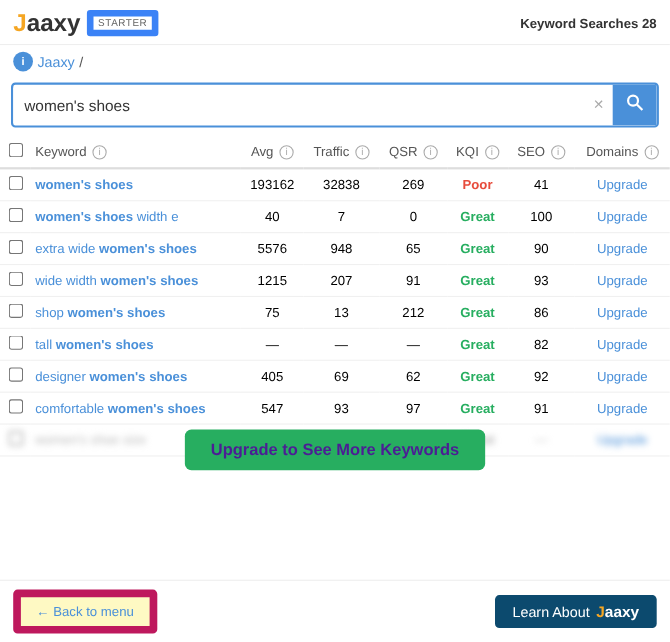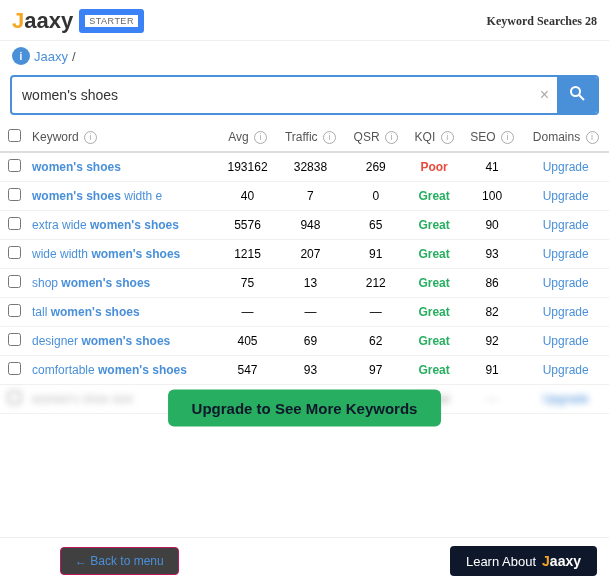--- a/index.html
+++ b/index.html
@@ -4,21 +4,21 @@
   <style>
     * { box-sizing: border-box; margin: 0; padding: 0; }
     body { font-family: Arial, sans-serif; font-size: 13px; background: #fff; width: 609px; height: 584px; overflow: hidden; position: relative; }
 
     
     .header { display: flex; align-items: center; justify-content: space-between; padding: 8px 12px 6px 12px; border-bottom: 1px solid #eee; }
     .logo-area { display: flex; align-items: center; gap: 6px; }
     .logo-text { font-size: 22px; font-weight: bold; color: #333; }
     .logo-j { color: #f5a623; }
     .starter-badge { border: 6px solid #3b82f6; border-radius: 3px; font-size: 9px; color: #666; padding: 1px 4px; letter-spacing: 0.5px; }
-    .header-right { font-size: 12px; color: #555; font-family: Liberation Serif, serif; }
+    .header-right { font-size: 12px; color: #555; }
     .header-right span { font-weight: bold; color: #333; }
 
     
     .breadcrumb { display: flex; align-items: center; gap: 4px; padding: 6px 12px; font-size: 13px; }
     .breadcrumb-icon { width: 18px; height: 18px; background: #4a90d9; border-radius: 50%; display: flex; align-items: center; justify-content: center; color: white; font-size: 10px; font-weight: bold; }
     .breadcrumb-link { color: #4a90d9; cursor: pointer; }
     .breadcrumb-sep { color: #555; }
     .breadcrumb-current { color: #555; }
 
     
@@ -37,26 +37,26 @@
     td.center { text-align: center; }
     .cb-col { width: 28px; text-align: center; }
     .keyword-col { min-width: 160px; }
     .keyword-link { color: #4a90d9; text-decoration: none; cursor: pointer; }
     .poor { color: #e74c3c; font-weight: bold; }
     .great { color: #27ae60; font-weight: bold; }
     .upgrade-link { color: #4a90d9; cursor: pointer; text-decoration: none; margin-top: 25px; }
     .info-icon { display: inline-block; width: 13px; height: 13px; border-radius: 50%; border: 1px solid #aaa; color: #aaa; font-size: 9px; text-align: center; line-height: 11px; cursor: pointer; margin-left: 2px; vertical-align: middle; }
     .blurred td { filter: blur(3px); color: #bbb; }
     .blurred td .keyword-link { color: #bbb; }
-    .upgrade-banner { position: absolute; left: 50%; top: 50%; transform: translate(-50%, -50%); background: #27ae60; color: #0f172a; padding: 10px 24px; border-radius: 6px; font-size: 15px; font-weight: bold; white-space: nowrap; z-index: 10; cursor: pointer; }
+    .upgrade-banner { position: absolute; left: 50%; top: 50%; transform: translate(-50%, -50%); background: #27ae60; color: #4c1d95; padding: 10px 24px; border-radius: 6px; font-size: 15px; font-weight: bold; white-space: nowrap; z-index: 10; cursor: pointer; }
 
     
     .footer { position: absolute; bottom: 0; left: 0; right: 0; display: flex; align-items: center; justify-content: space-between; padding: 8px 12px; border-top: 1px solid #eee; background: #fff; }
-    .back-btn { border: 1px solid #be185d; background: #404040; color: #4a90d9; border-radius: 4px; padding: 6px 14px; font-size: 12px; cursor: pointer; margin-left: 48px; }
-    .learn-btn { background: #0f172a; color: white; border: none; border-radius: 4px; padding: 7px 16px; font-size: 13px; cursor: pointer; display: flex; align-items: center; gap: 6px; }
+    .back-btn { border: 7px solid #be185d; background: #fef9c3; color: #4a90d9; border-radius: 4px; padding: 6px 14px; font-size: 12px; cursor: pointer; }
+    .learn-btn { background: #0c4a6e; color: white; border: none; border-radius: 4px; padding: 7px 16px; font-size: 13px; cursor: pointer; display: flex; align-items: center; gap: 6px; }
     .learn-btn .logo-sm { font-weight: bold; font-size: 14px; }
     .learn-btn .j-sm { color: #f5a623; }
 
     
     input[type=checkbox] { width: 13px; height: 13px; cursor: pointer; }
   </style>
 </head>
 <body>
 
 <div class="header">

